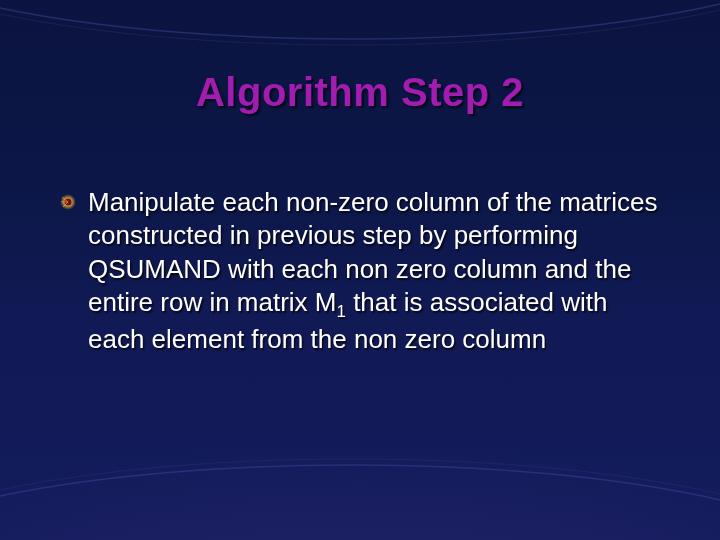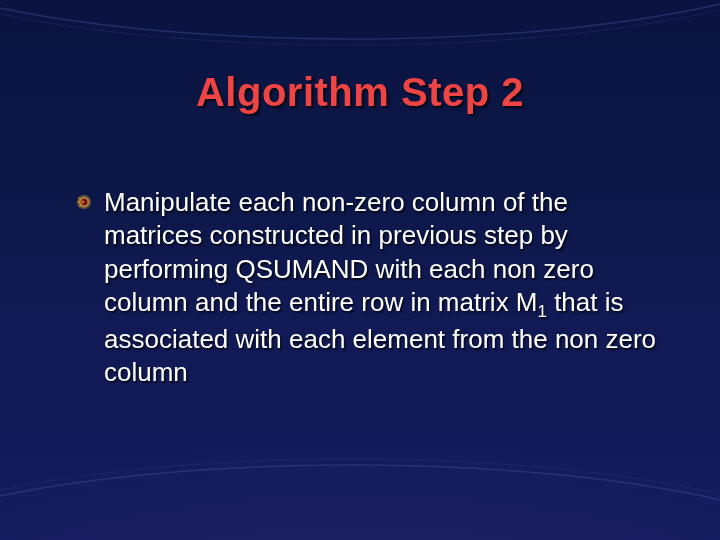--- a/index.html
+++ b/index.html
@@ -19,28 +19,28 @@
   .swoosh-top { top: 0; height: 60px; }
   .swoosh-bottom { bottom: 36px; height: 60px; }
   .title {
     position: absolute;
     top: 70px;
     left: 0; right: 0;
     text-align: center;
     font-family: "Arial Black", Arial, sans-serif;
     font-weight: 900;
     font-size: 40px;
-    color: #ef4444;
+    color: #a21caf;
     text-shadow: 2px 2px 2px rgba(0,0,0,0.7);
     letter-spacing: 0.5px;
   }
   .content {
     position: absolute;
     top: 186px;
-    left: 76px;
+    left: 60px;
     right: 60px;
   }
   .bullet-row {
     display: flex;
     align-items: flex-start;
   }
   .bullet-icon {
     flex: 0 0 auto;
     width: 16px; height: 16px;
     margin-top: 8px;

